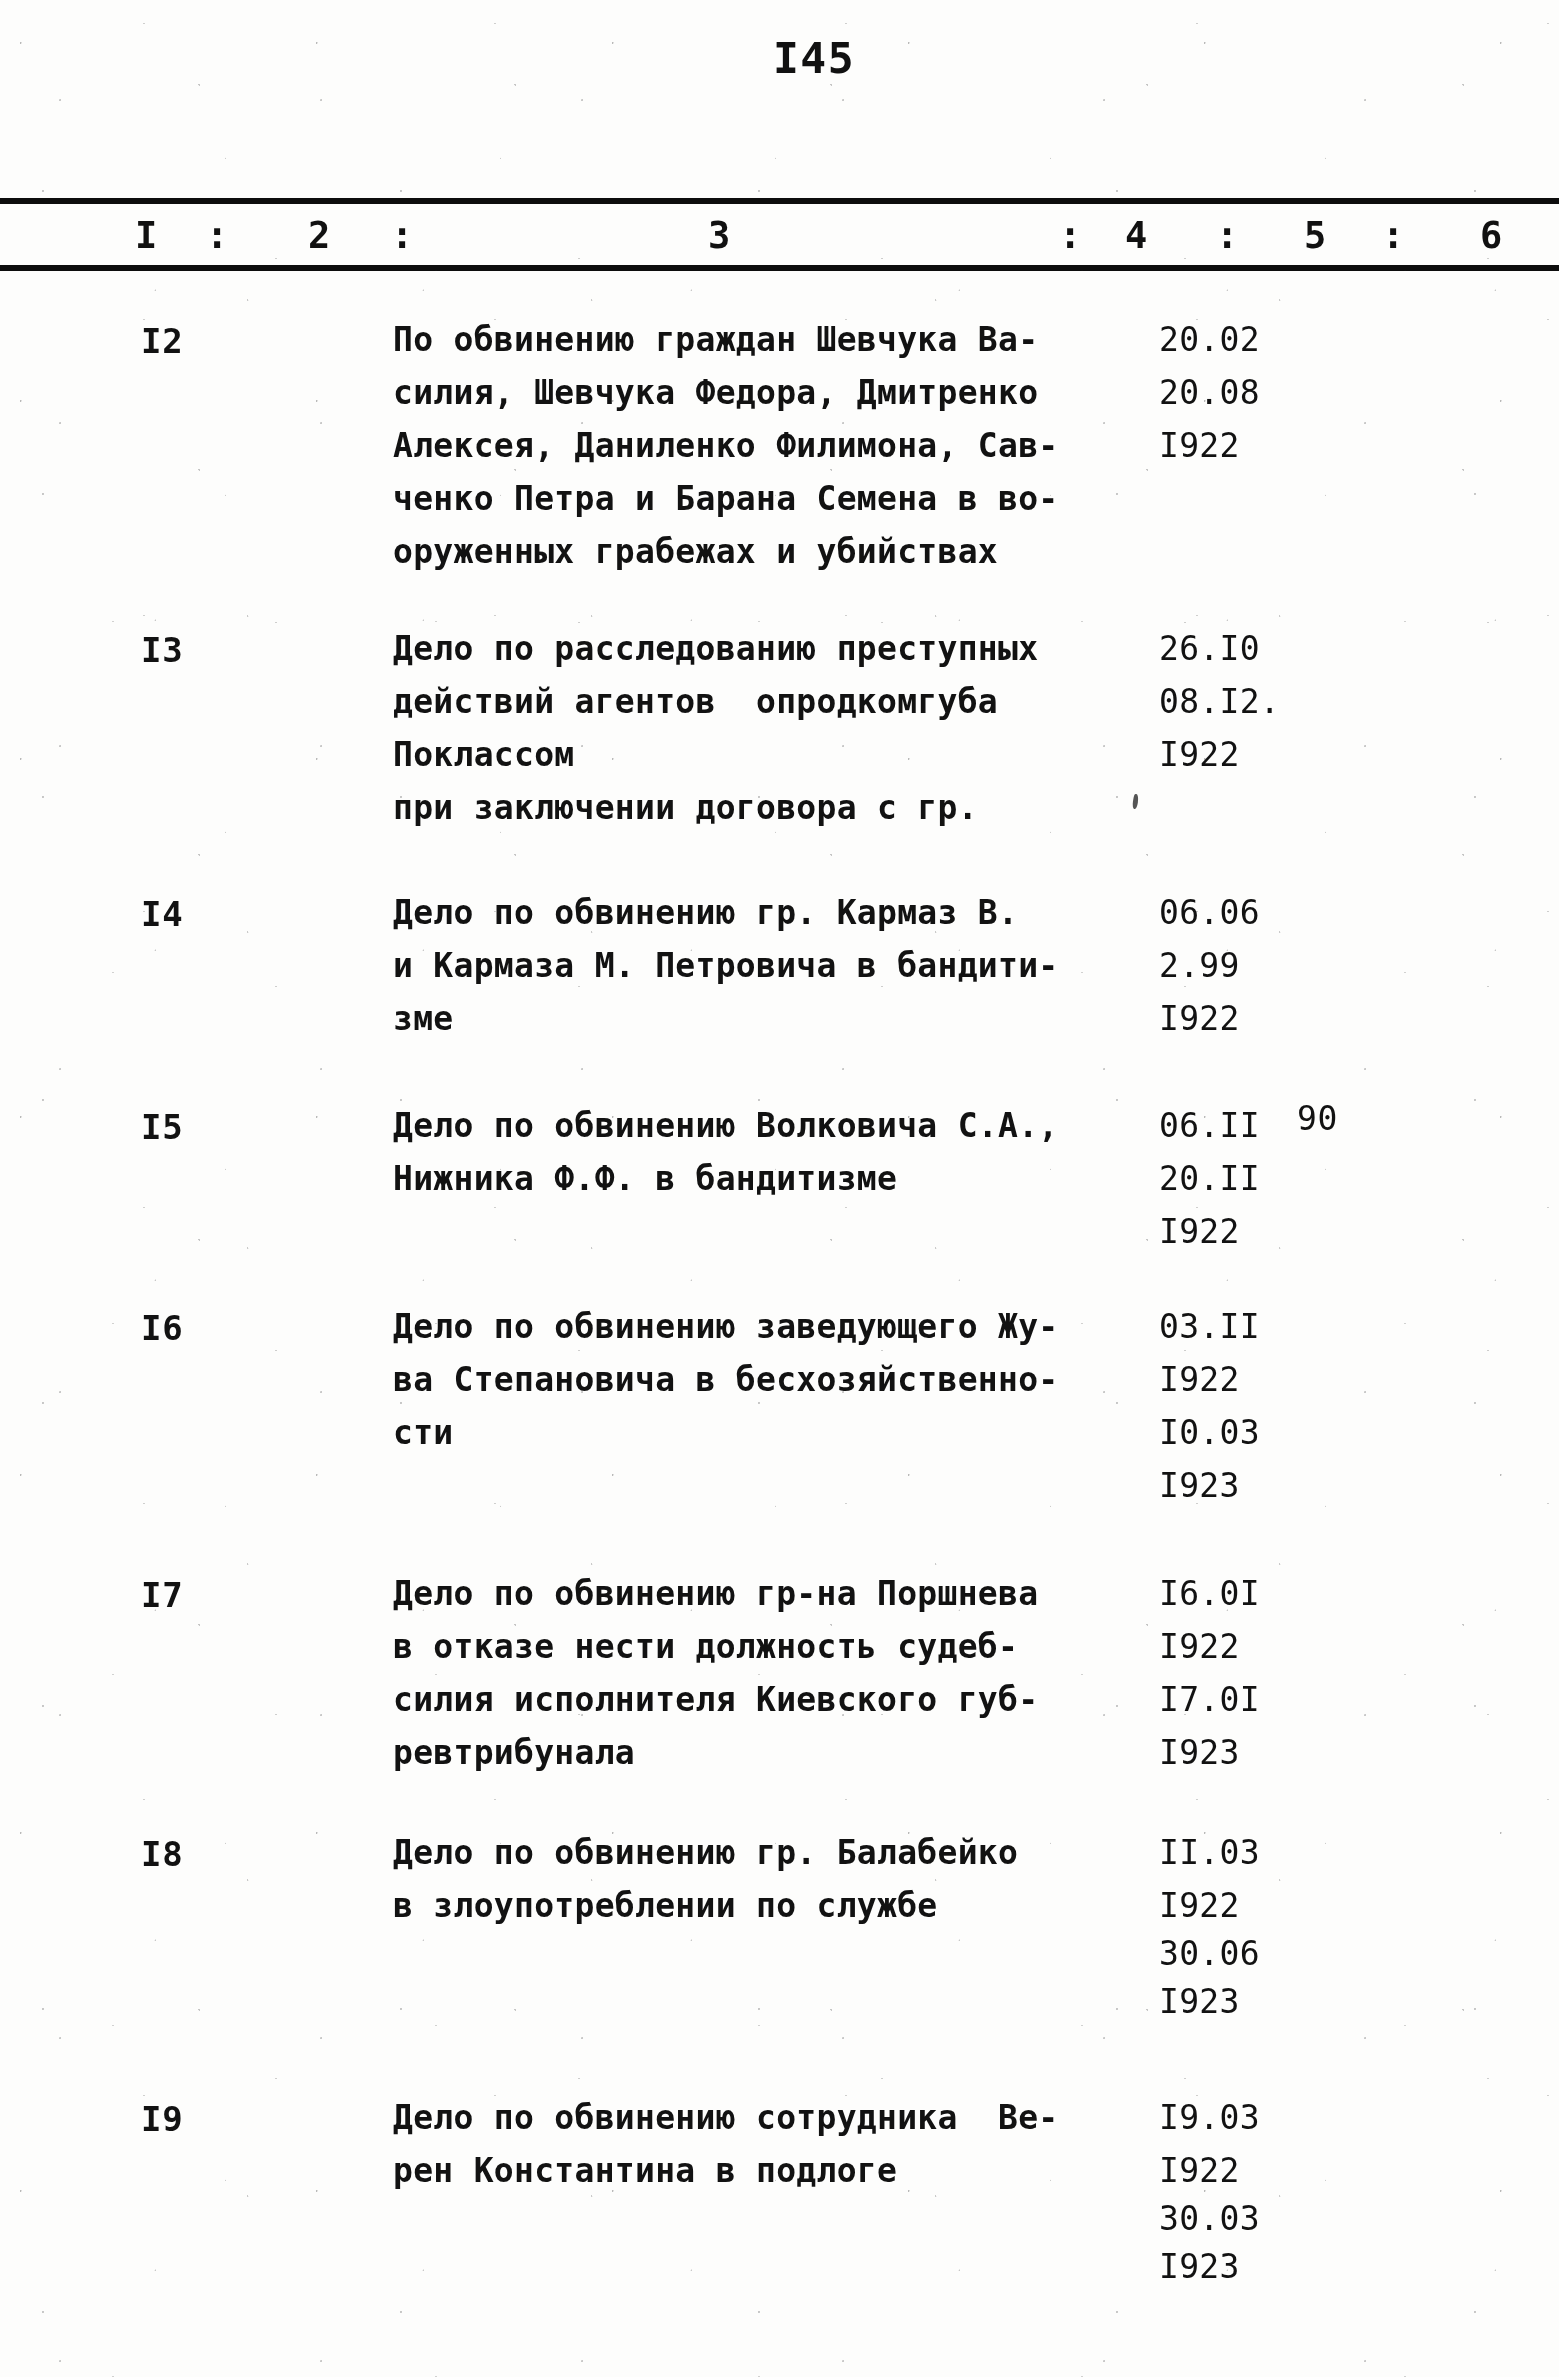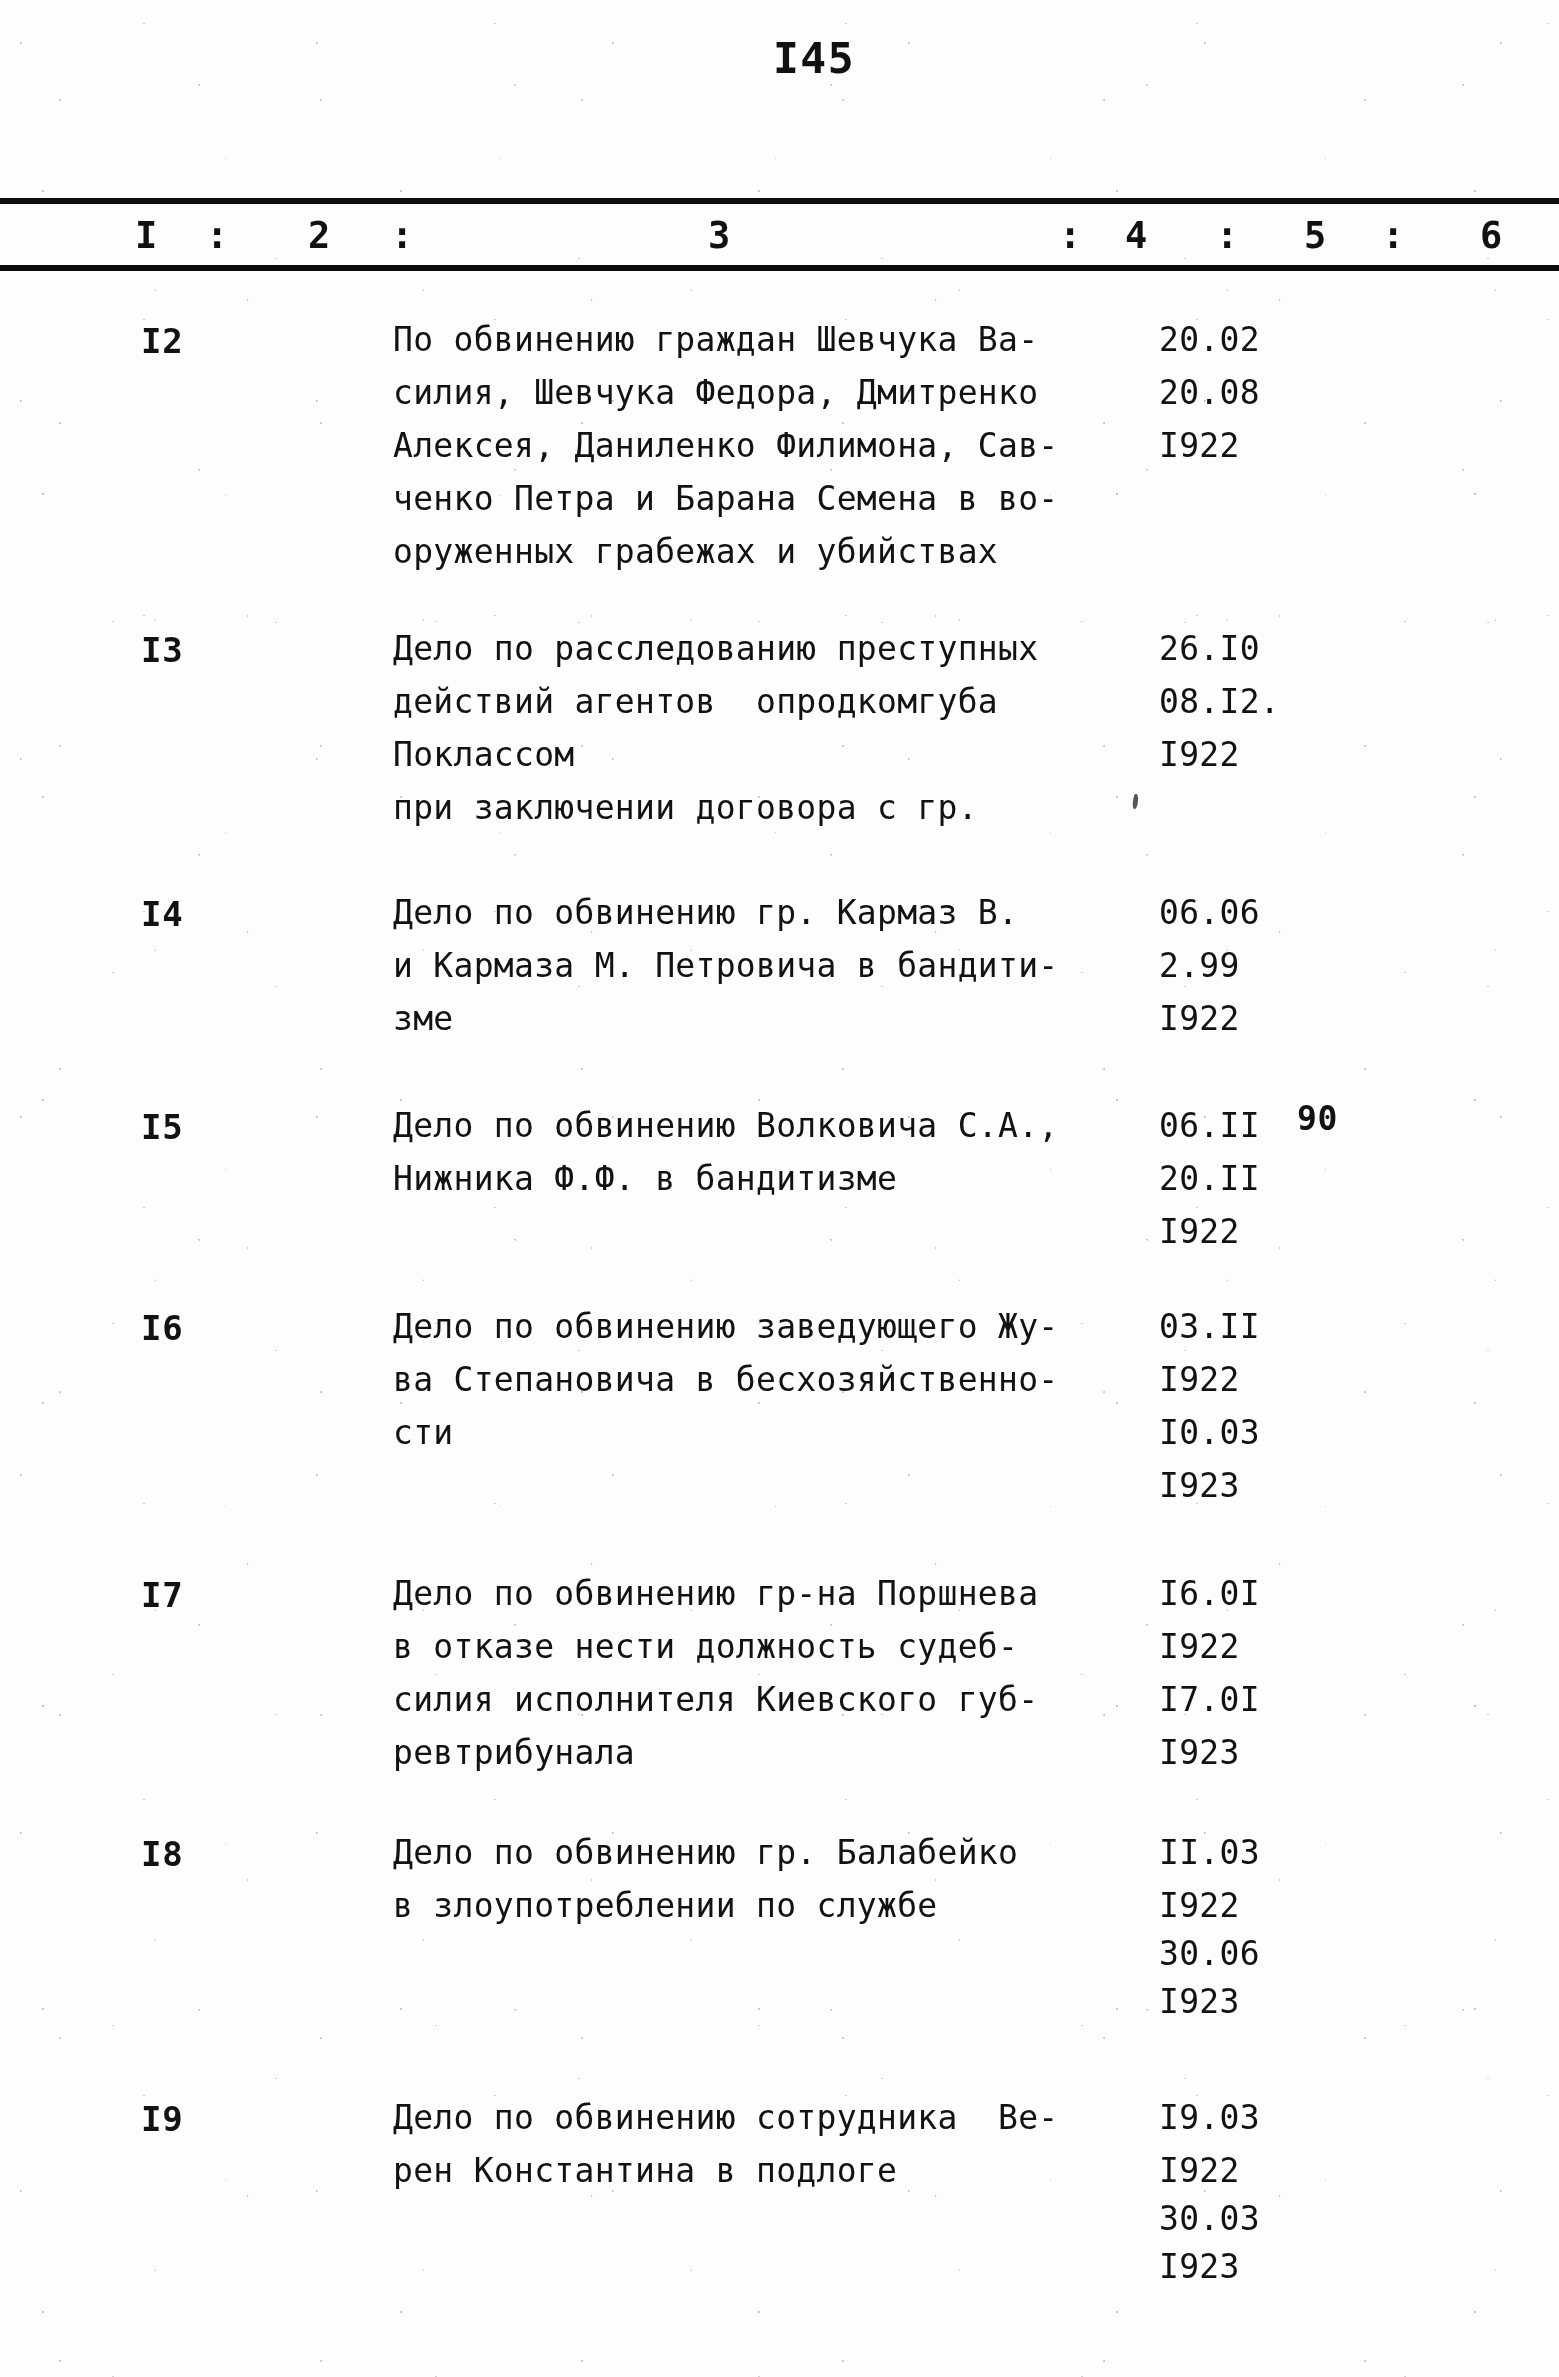--- a/index.html
+++ b/index.html
@@ -119,21 +119,21 @@
     white-space: nowrap;
     color: #121212;
   }
 
   .col-desc {
     position: absolute;
     left: 393px;
     top: 0;
     width: 708px;
     font-size: 33px;
-    font-weight: 400;
+    font-weight: 700;
     line-height: 53px;
     letter-spacing: 0.3px;
     color: #121212;
   }
   .col-desc .line { white-space: pre; display: block; }
 
   .col-dates {
     position: absolute;
     left: 1159px;
     top: 0;
@@ -145,21 +145,21 @@
     color: #121212;
   }
   .col-dates .line { white-space: pre; display: block; }
   .col-dates .tight { line-height: 43px; }
 
   .col-count {
     position: absolute;
     left: 1297px;
     top: 0;
     font-size: 33px;
-    font-weight: 700;
+    font-weight: 400;
     letter-spacing: 0.7px;
     color: #121212;
   }
 
   
   .fleck {
     position: absolute;
     width: 4.8px;
     height: 15px;
     background: #2a2a2a;

